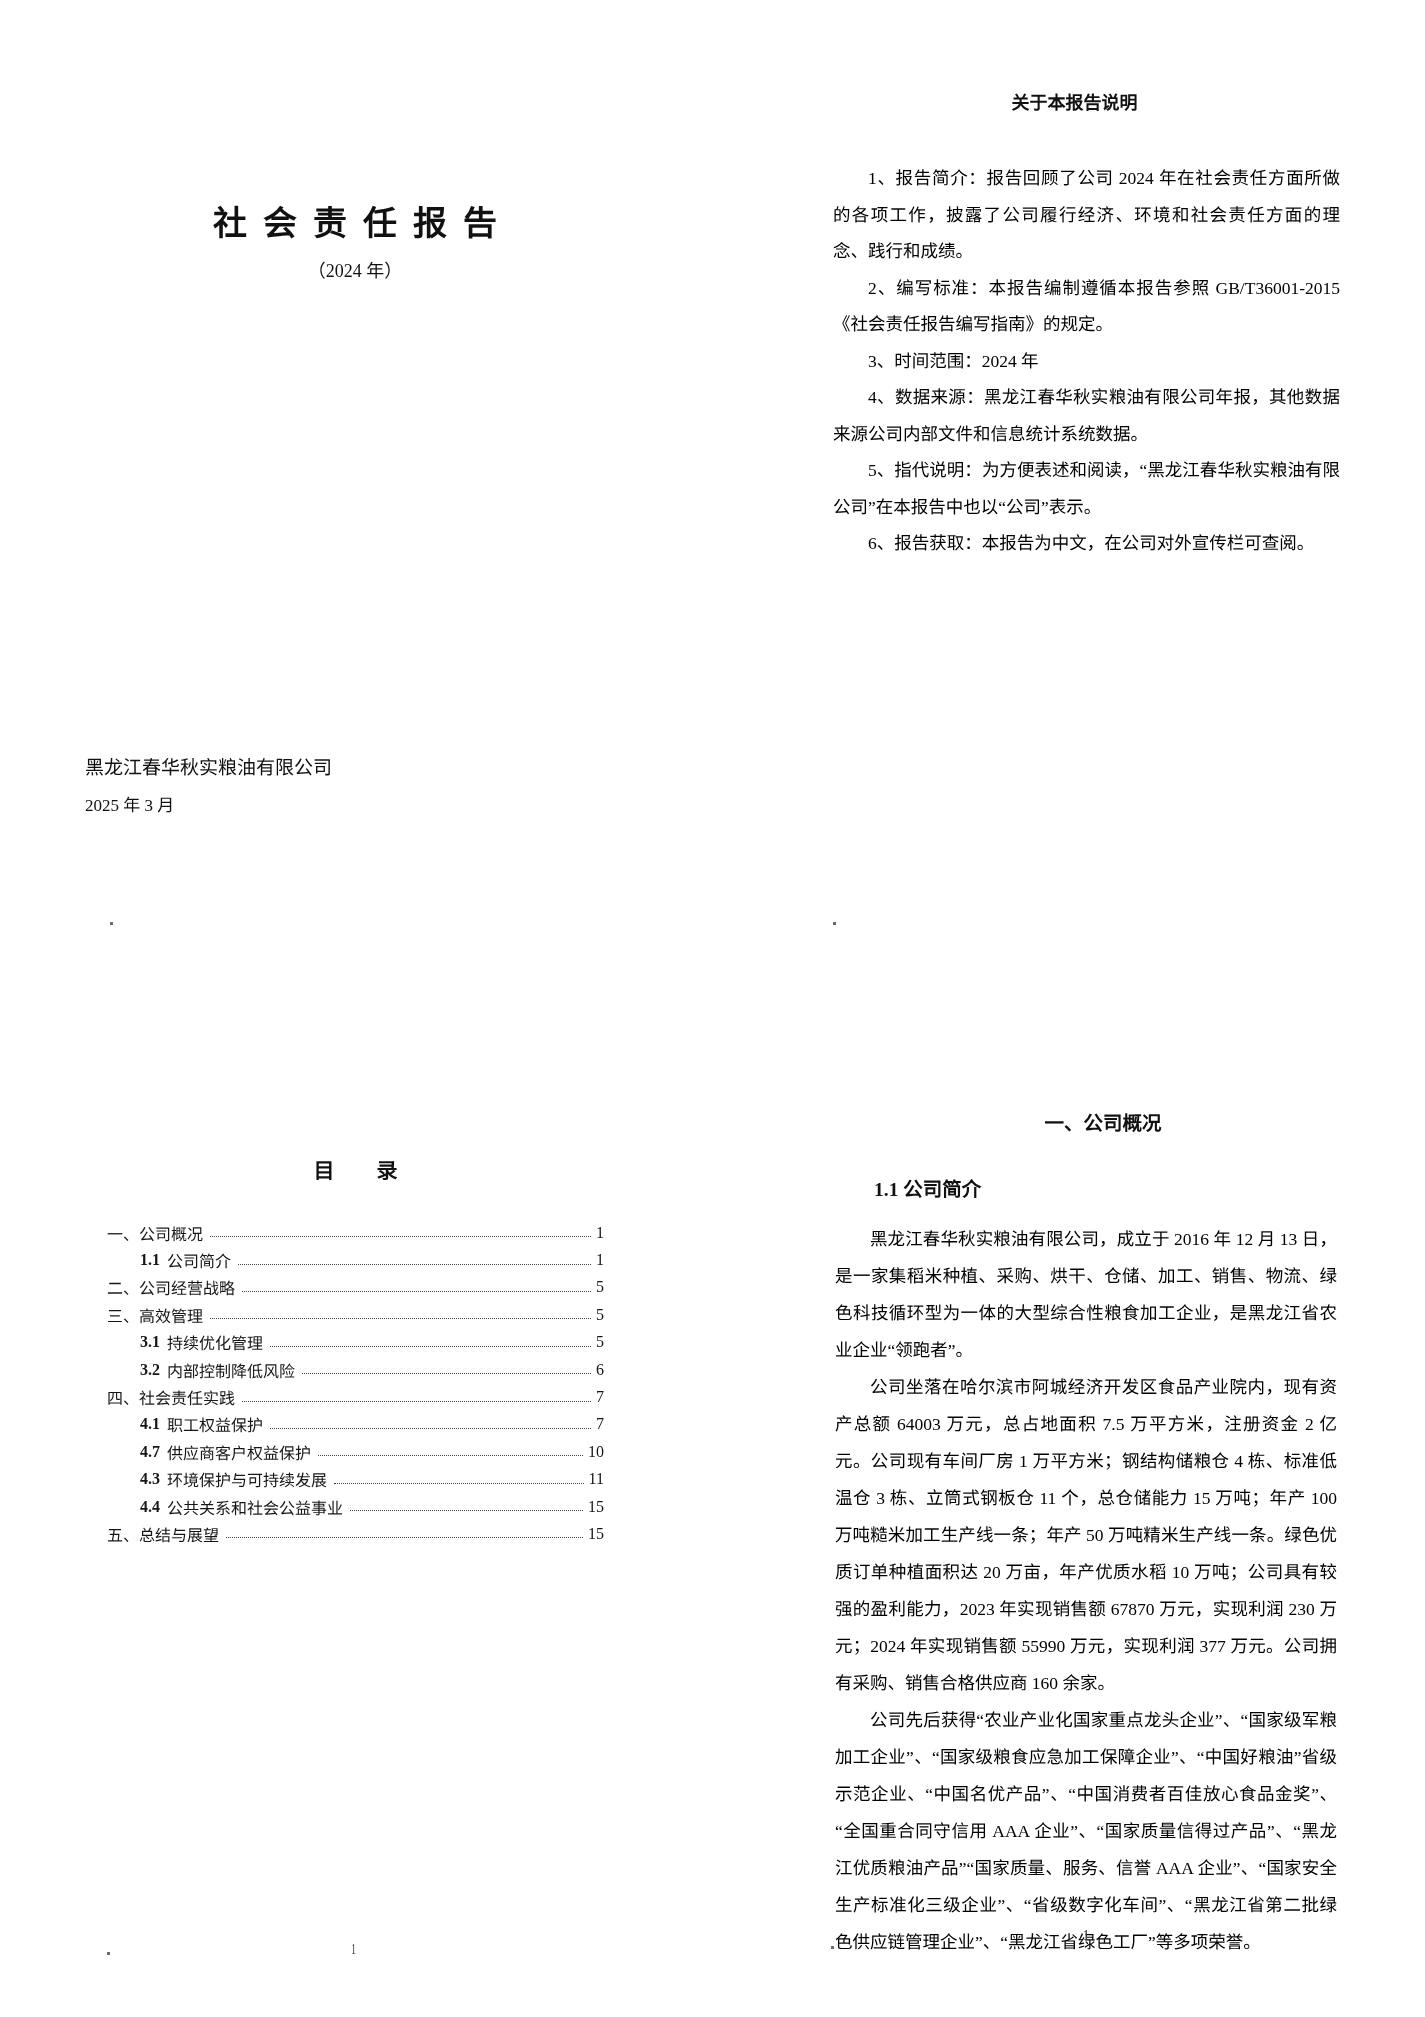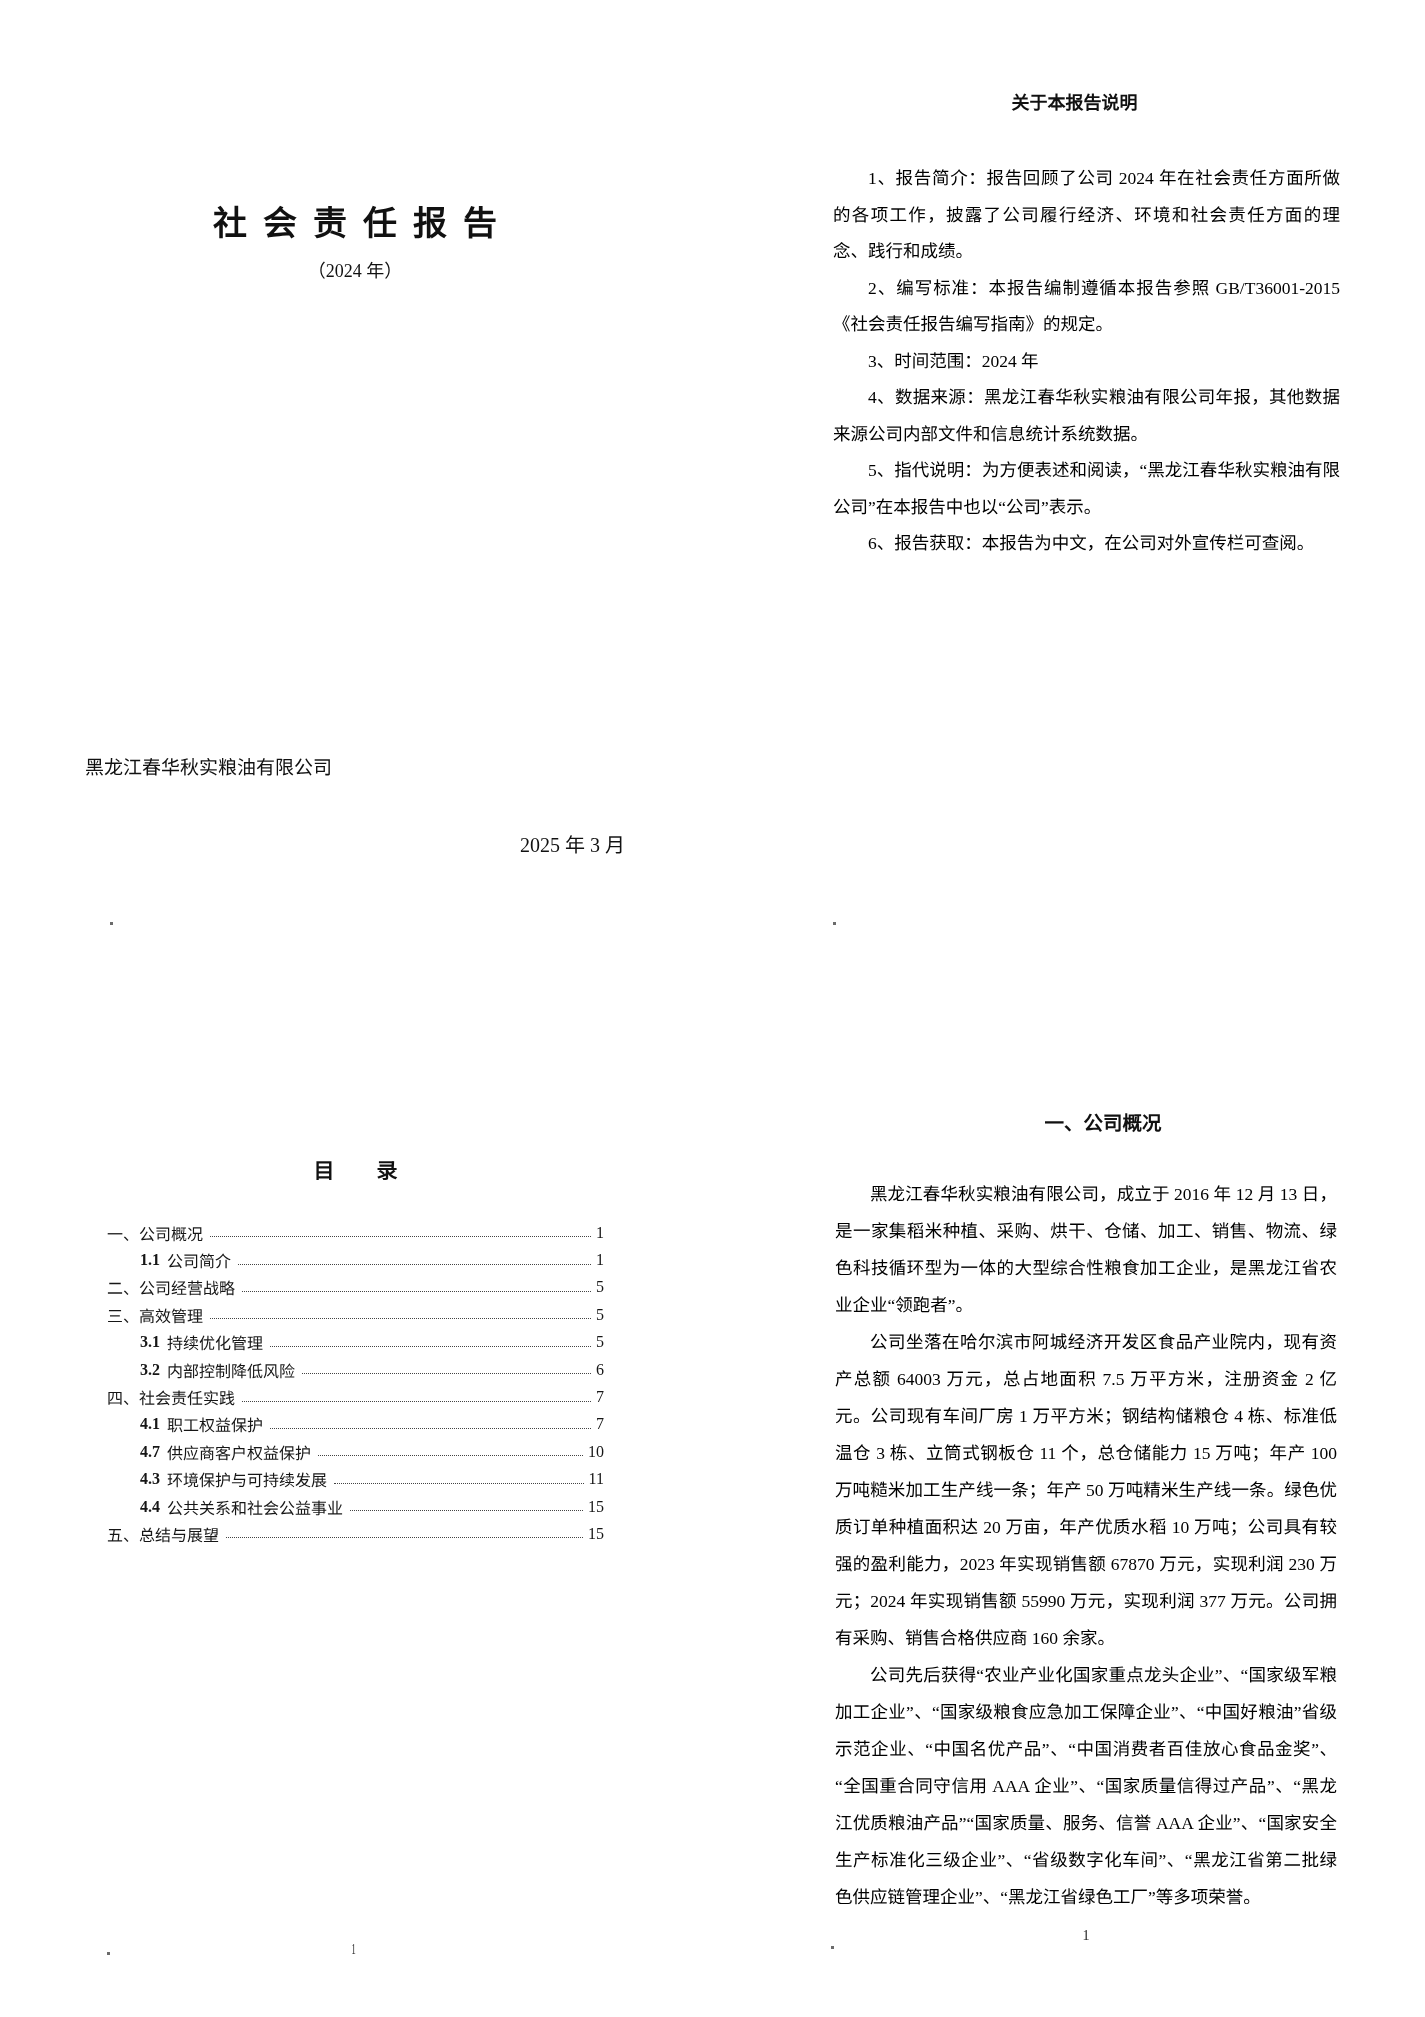--- a/index.html
+++ b/index.html
@@ -16,23 +16,22 @@
   }
   .cover-subtitle{
     position:absolute;left:85px;top:256px;width:540px;text-align:center;
     font-size:18px;
   }
   .cover-company{
     position:absolute;left:85px;top:752px;width:540px;text-align:left;
     font-size:19px;
   }
   .cover-date{
-    position:absolute;left:85px;top:791px;width:540px;text-align:right;
-    font-size:20px;
-    margin-top:38px;
+    position:absolute;left:85px;top:791px;width:540px;text-align:left;
+    font-size:17px;
   }
   
   .about{position:absolute;left:833px;top:89px;width:507px;}
   .about-heading{
     font-size:18px;font-weight:bold;text-align:center;margin:0 0 43px;
     line-height:28px;position:relative;left:-12px;
   }
   .about .para{margin:0;}
   
   .toc{position:absolute;left:107px;top:1158px;width:497px;}
@@ -194,20 +193,21 @@
 
           <span class="toc-label">五、总结与展望</span>
           <span class="leader"></span>
           <span class="toc-page">15</span>
         </div>
       </div>
   </div>
 
   <div class="ov">
     <h2 class="ov-heading">一、公司概况</h2>
+    <h3 class="ov-sub">1.1 公司简介</h3>
     <div>
 
         <p class="para">黑龙江春华秋实粮油有限公司，成立于 2016 年 12 月 13 日，是一家集稻米种植、采购、烘干、仓储、加工、销售、物流、绿色科技循环型为一体的大型综合性粮食加工企业，是黑龙江省农业企业“领跑者”。</p>
 
         <p class="para">公司坐落在哈尔滨市阿城经济开发区食品产业院内，现有资产总额 64003 万元，总占地面积 7.5 万平方米，注册资金 2 亿元。公司现有车间厂房 1 万平方米；钢结构储粮仓 4 栋、标准低温仓 3 栋、立筒式钢板仓 11 个，总仓储能力 15 万吨；年产 100 万吨糙米加工生产线一条；年产 50 万吨精米生产线一条。绿色优质订单种植面积达 20 万亩，年产优质水稻 10 万吨；公司具有较强的盈利能力，2023 年实现销售额 67870 万元，实现利润 230 万元；2024 年实现销售额 55990 万元，实现利润 377 万元。公司拥有采购、销售合格供应商 160 余家。</p>
 
         <p class="para">公司先后获得“农业产业化国家重点龙头企业”、“国家级军粮加工企业”、“国家级粮食应急加工保障企业”、“中国好粮油”省级示范企业、“中国名优产品”、“中国消费者百佳放心食品金奖”、“全国重合同守信用 AAA 企业”、“国家质量信得过产品”、“黑龙江优质粮油产品”“国家质量、服务、信誉 AAA 企业”、“国家安全生产标准化三级企业”、“省级数字化车间”、“黑龙江省第二批绿色供应链管理企业”、“黑龙江省绿色工厂”等多项荣誉。</p>
       </div>
   </div>
 

